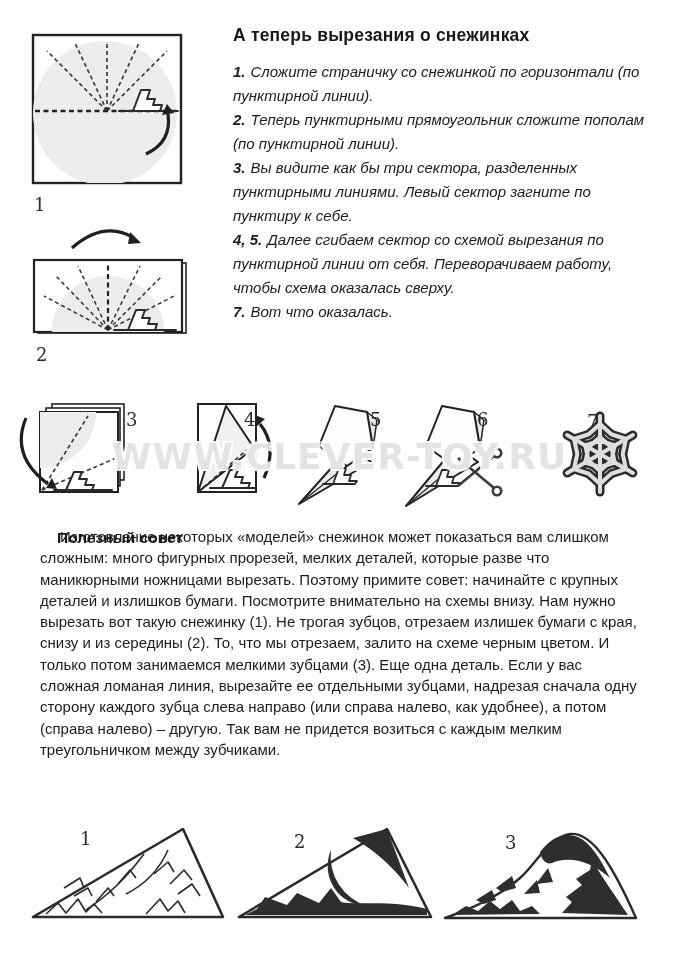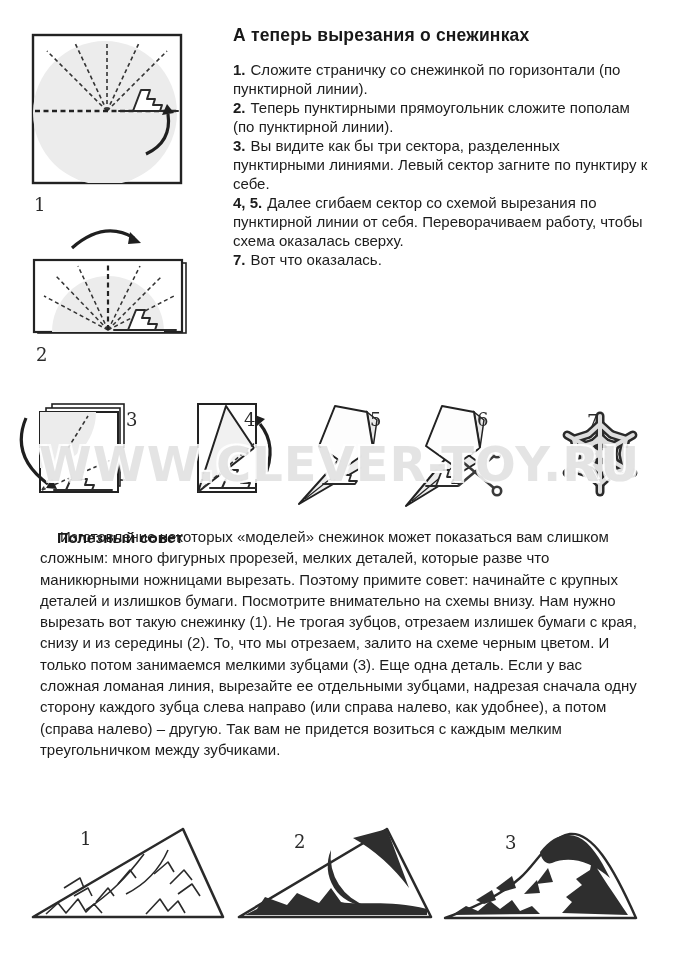--- a/index.html
+++ b/index.html
@@ -5,34 +5,34 @@
   html,body{margin:0;padding:0;}
   body{
     width:679px;height:960px;position:relative;background:#ffffff;
     font-family:"Liberation Sans", sans-serif;color:#1d1d1d;overflow:hidden;
   }
   .abs{position:absolute;}
   .title{
     left:233px;top:25px;width:430px;
     font-size:17.5px;font-weight:700;color:#181818;letter-spacing:.2px;
   }
-  .instructions{left:233px;top:60px;width:420px;font-size:15px;line-height:19px;color:#1c1c1c;}
+  .instructions{left:233px;top:60px;width:420px;font-size:15px;line-height:24px;color:#1c1c1c;font-style:italic;}
   .instructions .num{font-weight:700;margin-right:5px;}
   .figlabel{
     position:absolute;font-family:"DejaVu Serif", serif;
     font-size:18px;color:#2a2a2a;
   }
   .tip-heading{left:57px;top:529px;font-size:15.5px;font-weight:700;color:#181818;text-align:center;}
   .tip-body{
     left:40px;top:526px;width:602px;font-size:15px;line-height:21.3px;
     color:#1c1c1c;text-indent:20px;
   }
   .watermark{
     left:0;right:0;top:436px;text-align:center;z-index:6;
-    font-family:"DejaVu Sans", sans-serif;font-weight:700;font-size:48px;
+    font-family:"DejaVu Sans", sans-serif;font-weight:700;font-size:36px;
     letter-spacing:1px;color:rgba(190,190,190,0.42);
     text-shadow:2px 2px 0 rgba(255,255,255,.85),-2px -2px 0 rgba(255,255,255,.85),
                 2px -2px 0 rgba(255,255,255,.85),-2px 2px 0 rgba(255,255,255,.85);
     pointer-events:none;
   }
   svg{display:block;}
 </style>
 </head>
 <body>
 

